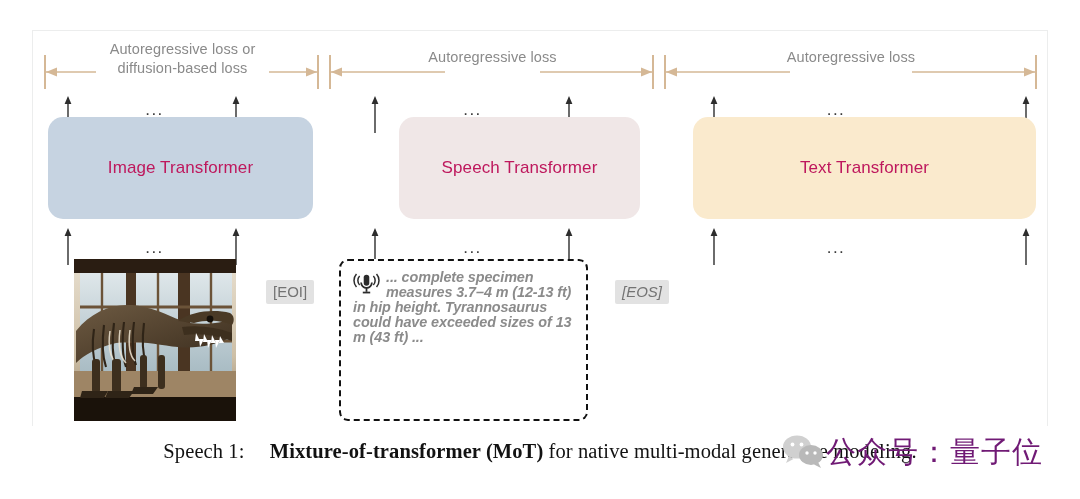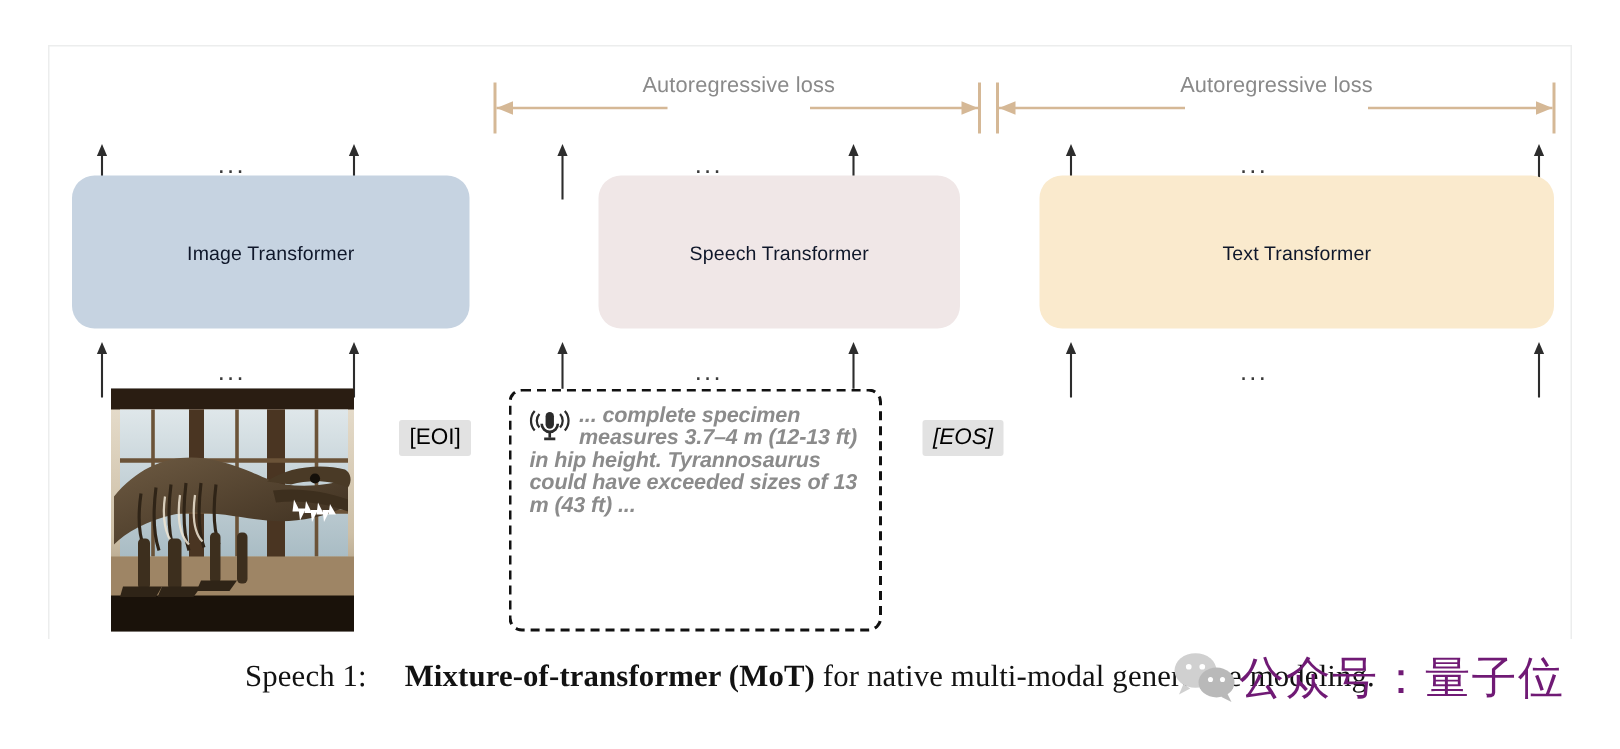--- a/index.html
+++ b/index.html
@@ -104,22 +104,22 @@
   .transformer-box {
     position: absolute;
     top: 86px;
     height: 102px;
     border-radius: 15px;
     display: flex;
     align-items: center;
     justify-content: center;
   }
   .transformer-label {
-    font-size: 13px;
-    color: #0f172a;
+    font-size: 17px;
+    color: #be185d;
     letter-spacing: 0.1px;
   }
   .box-image  { left: 8px;  right: 12px; background: #c6d3e1; }
   .box-speech { left: 30px; right: 20px; background: #f0e7e7; margin-left: 44px; }
   .box-text   { left: 33px; right: 6px;  background: #faeacd; }
 
   
   .arrows-row-lower {
     position: absolute;
     top: 194px;
@@ -146,21 +146,21 @@
     height: 162px;
     overflow: hidden;
     background: #120d08;
   }
   .dino-photo svg { display: block; }
 
   
   .token-chip {
     position: absolute;
     background: #e2e2e2;
-    color: #000000;
+    color: #737373;
     font-size: 15px;
     padding: 3px 7px 4px 7px;
     border-radius: 2px;
     line-height: 17px;
     white-space: nowrap;
   }
   .chip-eoi { left: 226px; top: 25px; }
   .chip-eos { left: 290px; top: 25px; font-style: italic; }
 
   
@@ -243,20 +243,34 @@
 </style>
 </head>
 <body>
 
 <div id="figure-root">
 
   <div class="diagram-panel">
 
     <div class="column col-image">
 
+      <div class="loss-bracket">
+        <svg class="bracket-svg" viewBox="0 0 285 54" preserveAspectRatio="none">
+          <line x1="5" y1="10" x2="5" y2="44" stroke="#d5b896" stroke-width="2"></line>
+          <line x1="278" y1="10" x2="278" y2="44" stroke="#d5b896" stroke-width="2"></line>
+          <line x1="6" y1="27" x2="140" y2="27" stroke="#d5b896" stroke-width="1.6"></line>
+          <polygon points="6,27 17,22.5 17,31.5" fill="#d5b896"></polygon>
+          <line x1="145" y1="27" x2="277" y2="27" stroke="#d5b896" stroke-width="1.6"></line>
+          <polygon points="277,27 266,22.5 266,31.5" fill="#d5b896"></polygon>
+        </svg>
+        <div class="loss-label two-line">
+          <span><span>Autoregressive loss or</span><br>
+          <span>diffusion-based loss</span></span>
+        </div>
+      </div>
 
       <div class="arrows-row">
         <svg class="arrow-svg" viewBox="0 0 285 42" preserveAspectRatio="none">
           <line x1="28" y1="40" x2="28" y2="8" stroke="#2d2d2d" stroke-width="1.4"></line>
           <polygon points="28,3 24.6,11 31.4,11" fill="#2d2d2d"></polygon>
           <line x1="196" y1="40" x2="196" y2="8" stroke="#2d2d2d" stroke-width="1.4"></line>
           <polygon points="196,3 192.6,11 199.4,11" fill="#2d2d2d"></polygon>
         </svg>
         <div class="ellipsis-mid" style="transform:translateX(-28px);">...</div>
       </div>

